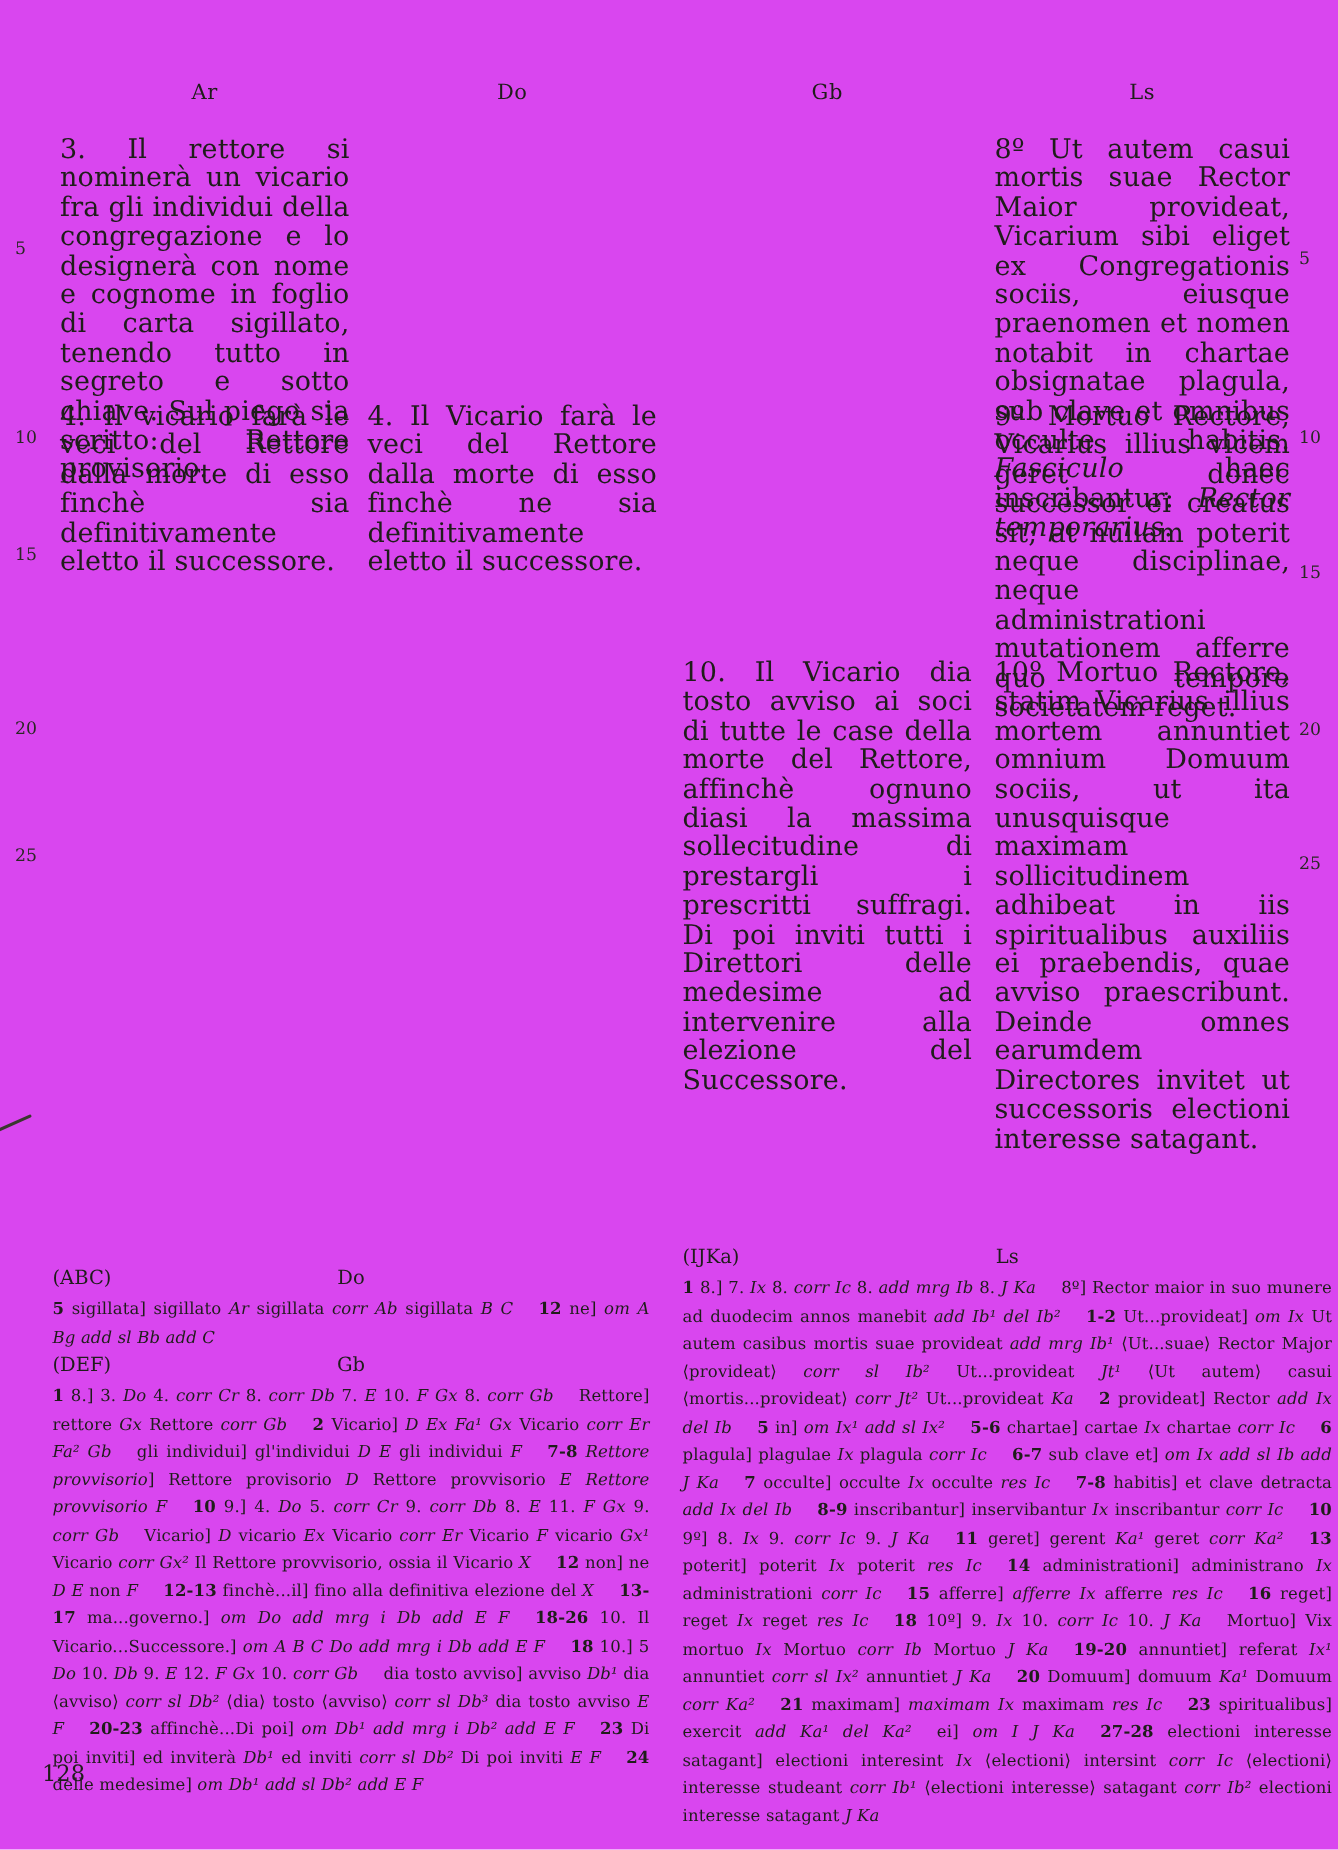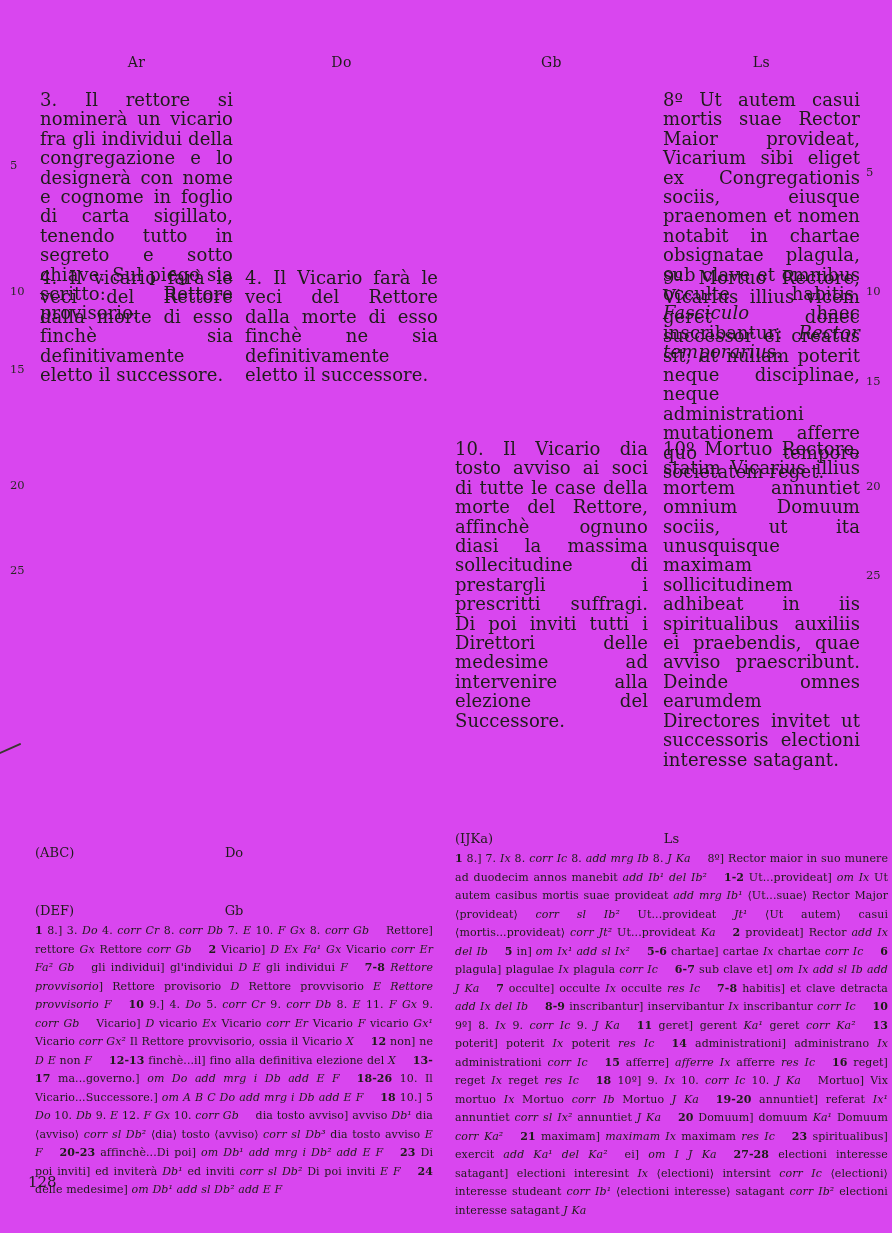--- a/index.html
+++ b/index.html
@@ -65,20 +65,21 @@
   <span class="mnum right" style="top:284px">10</span>
   <span class="mnum right" style="top:374px">15</span>
   <span class="mnum right" style="top:479px">20</span>
   <span class="mnum right" style="top:568px">25</span>
 
   <div class="app-block app-a">
     <div class="app-head">
       <span class="app-sigla">(ABC)</span>
       <span class="app-wit">Do</span>
     </div>
+    <div class="app-body"><b>5</b> sigillata] sigillato <i>Ar</i> sigillata <i>corr Ab</i> sigillata <i>B C</i>   <b>12</b> ne] <i>om A Bg add sl Bb add C</i></div>
   </div>
 
   <div class="app-block app-b">
     <div class="app-head">
       <span class="app-sigla">(DEF)</span>
       <span class="app-wit">Gb</span>
     </div>
     <div class="app-body"><b>1</b> 8.] 3. <i>Do</i> 4. <i>corr Cr</i> 8. <i>corr Db</i> 7. <i>E</i> 10. <i>F Gx</i> 8. <i>corr Gb</i>   Rettore] rettore <i>Gx</i> Rettore <i>corr Gb</i>   <b>2</b> Vicario] <i>D Ex Fa¹ Gx</i> Vicario <i>corr Er Fa² Gb</i>   gli individui] gl'individui <i>D E</i> gli individui <i>F</i>   <b>7-8</b> <i>Rettore provvisorio</i>] Rettore provisorio <i>D</i> Rettore provvisorio <i>E</i> <i>Rettore provvisorio F</i>   <b>10</b> 9.] 4. <i>Do</i> 5. <i>corr Cr</i> 9. <i>corr Db</i> 8. <i>E</i> 11. <i>F Gx</i> 9. <i>corr Gb</i>   Vicario] <i>D</i> vicario <i>Ex</i> Vicario <i>corr Er</i> Vicario <i>F</i> vicario <i>Gx¹</i> Vicario <i>corr Gx²</i> Il Rettore provvisorio, ossia il Vicario <i>X</i>   <b>12</b> non] ne <i>D E</i> non <i>F</i>   <b>12-13</b> finchè...il] fino alla definitiva elezione del <i>X</i>   <b>13-17</b> ma...governo.] <i>om Do add mrg i Db add E F</i>   <b>18-26</b> 10. Il Vicario...Successore.] <i>om A B C Do add mrg i Db add E F</i>   <b>18</b> 10.] 5 <i>Do</i> 10. <i>Db</i> 9. <i>E</i> 12. <i>F Gx</i> 10. <i>corr Gb</i>   dia tosto avviso] avviso <i>Db¹</i> dia ⟨avviso⟩ <i>corr sl Db²</i> ⟨dia⟩ tosto ⟨avviso⟩ <i>corr sl Db³</i> dia tosto avviso <i>E F</i>   <b>20-23</b> affinchè...Di poi] <i>om Db¹ add mrg i Db² add E F</i>   <b>23</b> Di poi inviti] ed inviterà <i>Db¹</i> ed inviti <i>corr sl Db²</i> Di poi inviti <i>E F</i>   <b>24</b> delle medesime] <i>om Db¹ add sl Db² add E F</i></div>
   </div>
 

